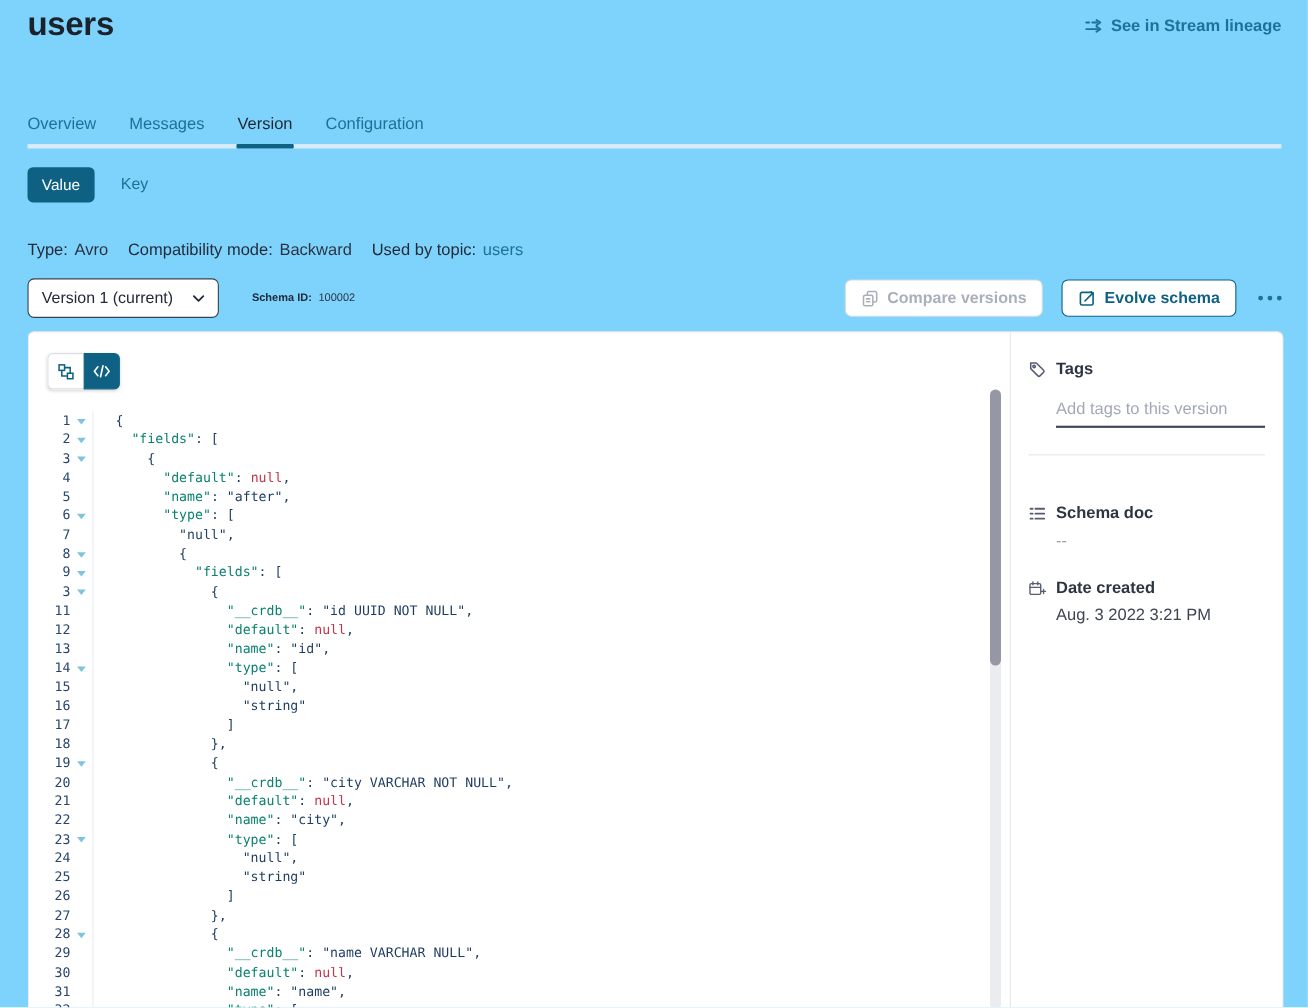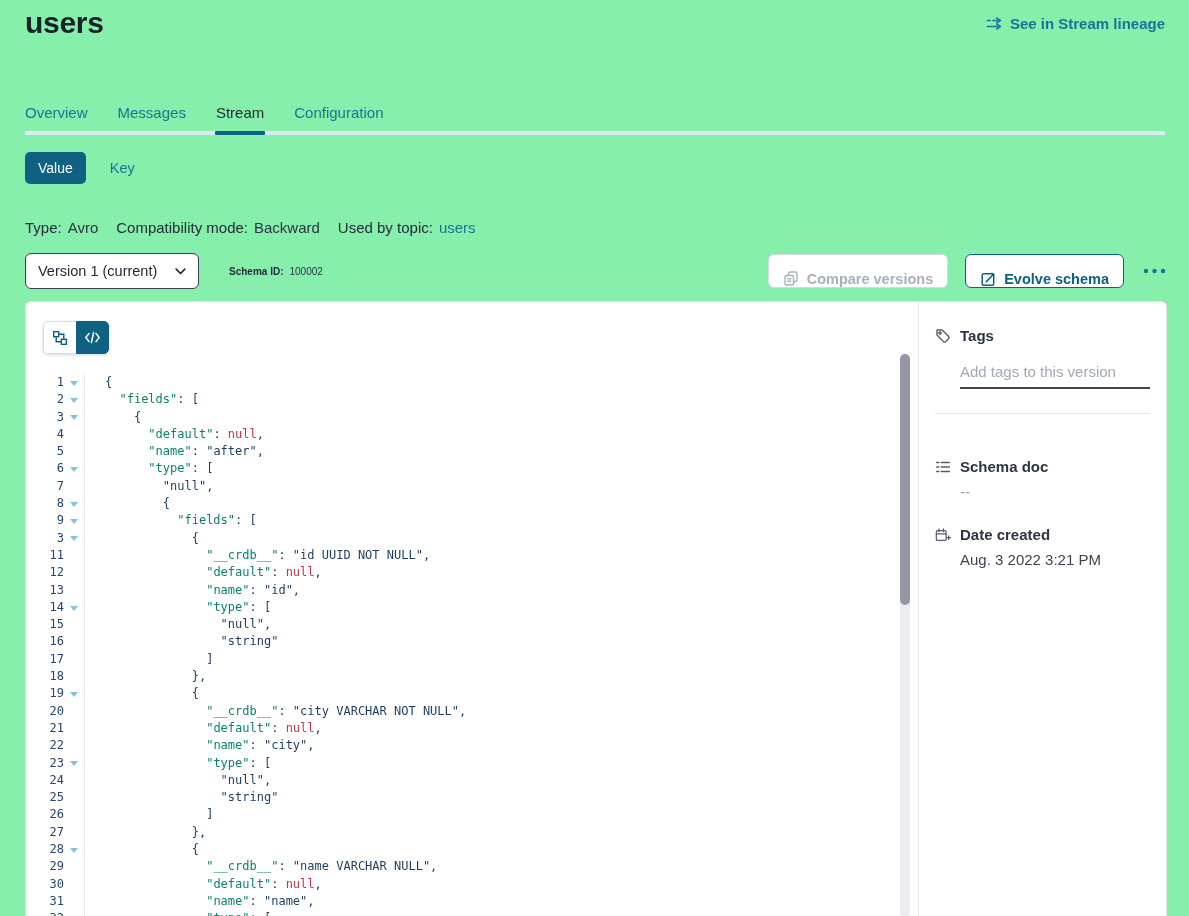--- a/index.html
+++ b/index.html
@@ -3,21 +3,21 @@
 <meta charset="utf-8">
 <style>
   :root{
     --accent:#0f6184; --link:#1a7396; --dark:#1e2734; --body:#2c3444; --label:#232b3b;
     --muted:#9aa0ae; --disabled:#a9b0bc; --border:#dfe2e8;
     --code-v:#1d3c5f; --code-k:#0c8170; --code-n:#c3344c; --ln:#27456d; --fold:#7fc4de;
   }
   *{box-sizing:border-box;margin:0;padding:0}
   html,body{background:#fff}
   body{font-family:"Liberation Sans",sans-serif;}
-  .page{position:relative;width:1189px;height:916px;overflow:hidden;background:#86efac}
+  .page{position:relative;width:1189px;height:916px;overflow:hidden;background:#7dd3fc}
 
   .page-title{position:absolute;left:25px;top:6px;font-size:30px;font-weight:700;color:#1b222c;letter-spacing:-.3px}
   .lineage-link{position:absolute;right:24px;top:15px;display:flex;align-items:center;gap:7px;color:var(--link);font-size:15px;font-weight:700;cursor:pointer;text-decoration:none}
 
   .tabbar{position:absolute;left:25px;right:24px;top:104px;height:31px}
   .tabs{display:flex;gap:30px;position:relative;z-index:1}
   .tab{font-size:15px;color:var(--link);cursor:pointer;position:relative;padding-bottom:9px}
   .tab.active{color:var(--dark)}
   .tab.active::after{content:"";position:absolute;left:-1px;right:-1px;top:27px;height:4px;background:var(--accent);z-index:2;border-radius:1px}
   .rail{position:absolute;left:0;right:0;top:27px;height:4px;background:#d9ecf5;z-index:0}
@@ -30,21 +30,21 @@
   .pair{display:flex;gap:6px;align-items:baseline}
   .pair b{font-weight:400;color:var(--label)}
   .topic-link{color:var(--link);cursor:pointer;text-decoration:none}
 
   .version-row{position:absolute;left:25px;top:253px;display:flex;align-items:center;gap:28px}
   .select{display:flex;align-items:center;justify-content:space-between;width:174px;height:36px;border:1px solid #39404f;border-radius:6px;padding:0 12px;font-size:14.5px;color:#232a38;cursor:pointer;background:#fff}
   .schemaid{display:flex;gap:6px;font-size:10px;color:var(--body);margin-left:2px}
   .schemaid b{font-weight:700;color:var(--label)}
 
   .actions{position:absolute;right:21px;top:254px;display:flex;align-items:center;gap:17px}
-  .btn{height:34px;display:inline-flex;align-items:flex-end;gap:8px;padding:0 14px;border-radius:6px;font-size:14.5px;font-weight:700;background:#fff;font-family:inherit;cursor:pointer}
+  .btn{height:34px;display:inline-flex;align-items:center;gap:8px;padding:0 14px;border-radius:6px;font-size:14.5px;font-weight:700;background:#fff;font-family:inherit;cursor:pointer}
   .btn.disabled{color:var(--disabled);border:1px solid #d6dae0;cursor:default}
   .btn.outline{color:var(--accent);border:1px solid var(--accent)}
   .dots-btn{border:none;background:none;padding:4px 2px;cursor:pointer;display:flex;align-items:center}
 
   .panel{position:absolute;left:25px;top:301px;width:1142px;bottom:-2px;border:1px solid var(--border);border-bottom:none;border-radius:6px 6px 0 0;display:flex;background:#fff}
   .code-area{position:relative;width:894px;border-right:1px solid #e3e6ea;overflow:hidden}
   .view-toggle{margin:19px 0 0 17px;display:inline-flex;border-radius:5px;box-shadow:0 1px 3px rgba(20,30,40,.18)}
   .vbtn{width:33px;height:33px;display:flex;align-items:center;justify-content:center;border:1px solid #d9dde3;background:#fff;cursor:pointer;padding:0}
   .vbtn.left{border-radius:5px 0 0 5px;border-right:none}
   .vbtn.on{background:var(--accent);border-color:var(--accent);border-radius:0 5px 5px 0}
@@ -89,21 +89,21 @@
           <path d="M10.8 7.1 14.3 9.5 10.8 11.9"></path>
       </svg>
     </span>
     <span>See in Stream lineage</span>
   </a>
 
   <div class="tabbar">
     <div class="tabs">
       <div class="tab">Overview</div>
       <div class="tab">Messages</div>
-      <div class="tab active">Stream</div>
+      <div class="tab active">Version</div>
       <div class="tab">Configuration</div>
     </div>
     <div class="rail"></div>
   </div>
 
   <div class="seg-toggle">
     <button class="btn-solid">Value</button>
     <button class="btn-ghost">Key</button>
   </div>
 

